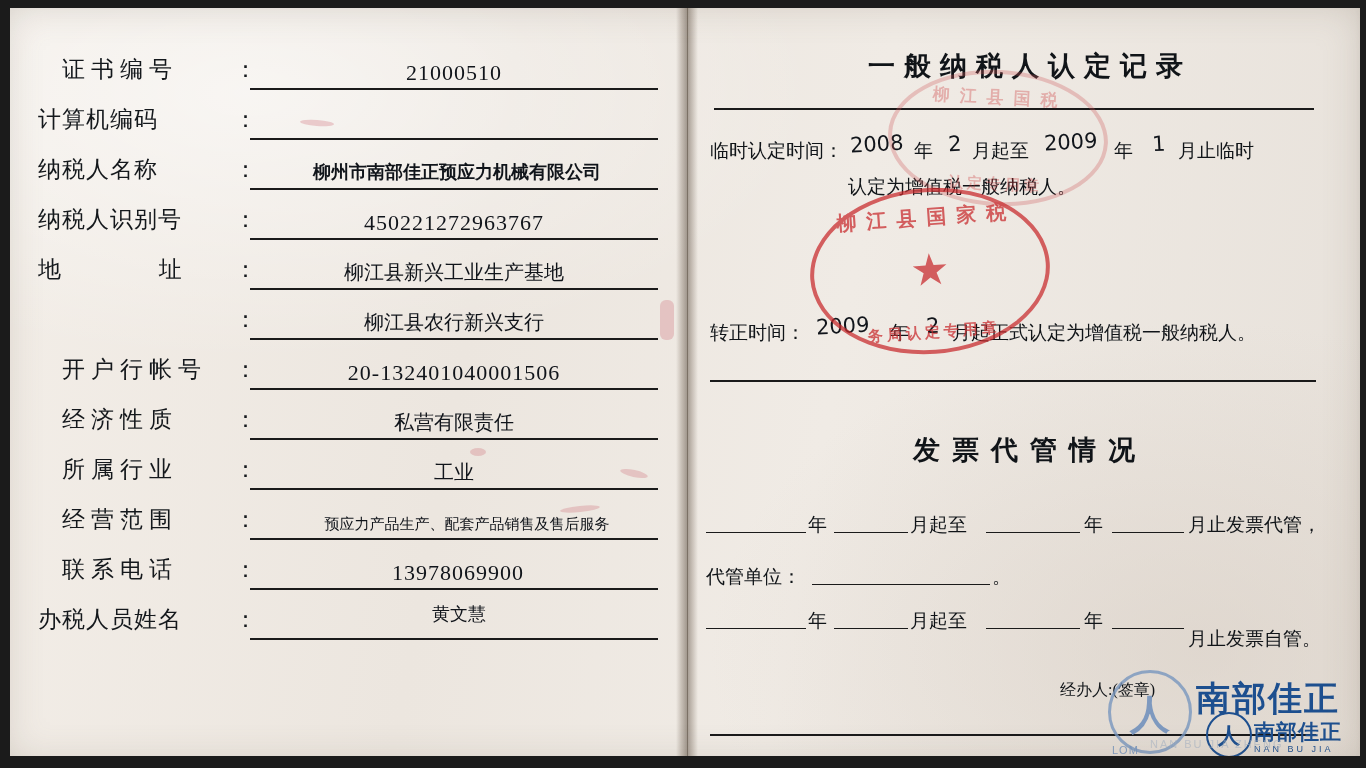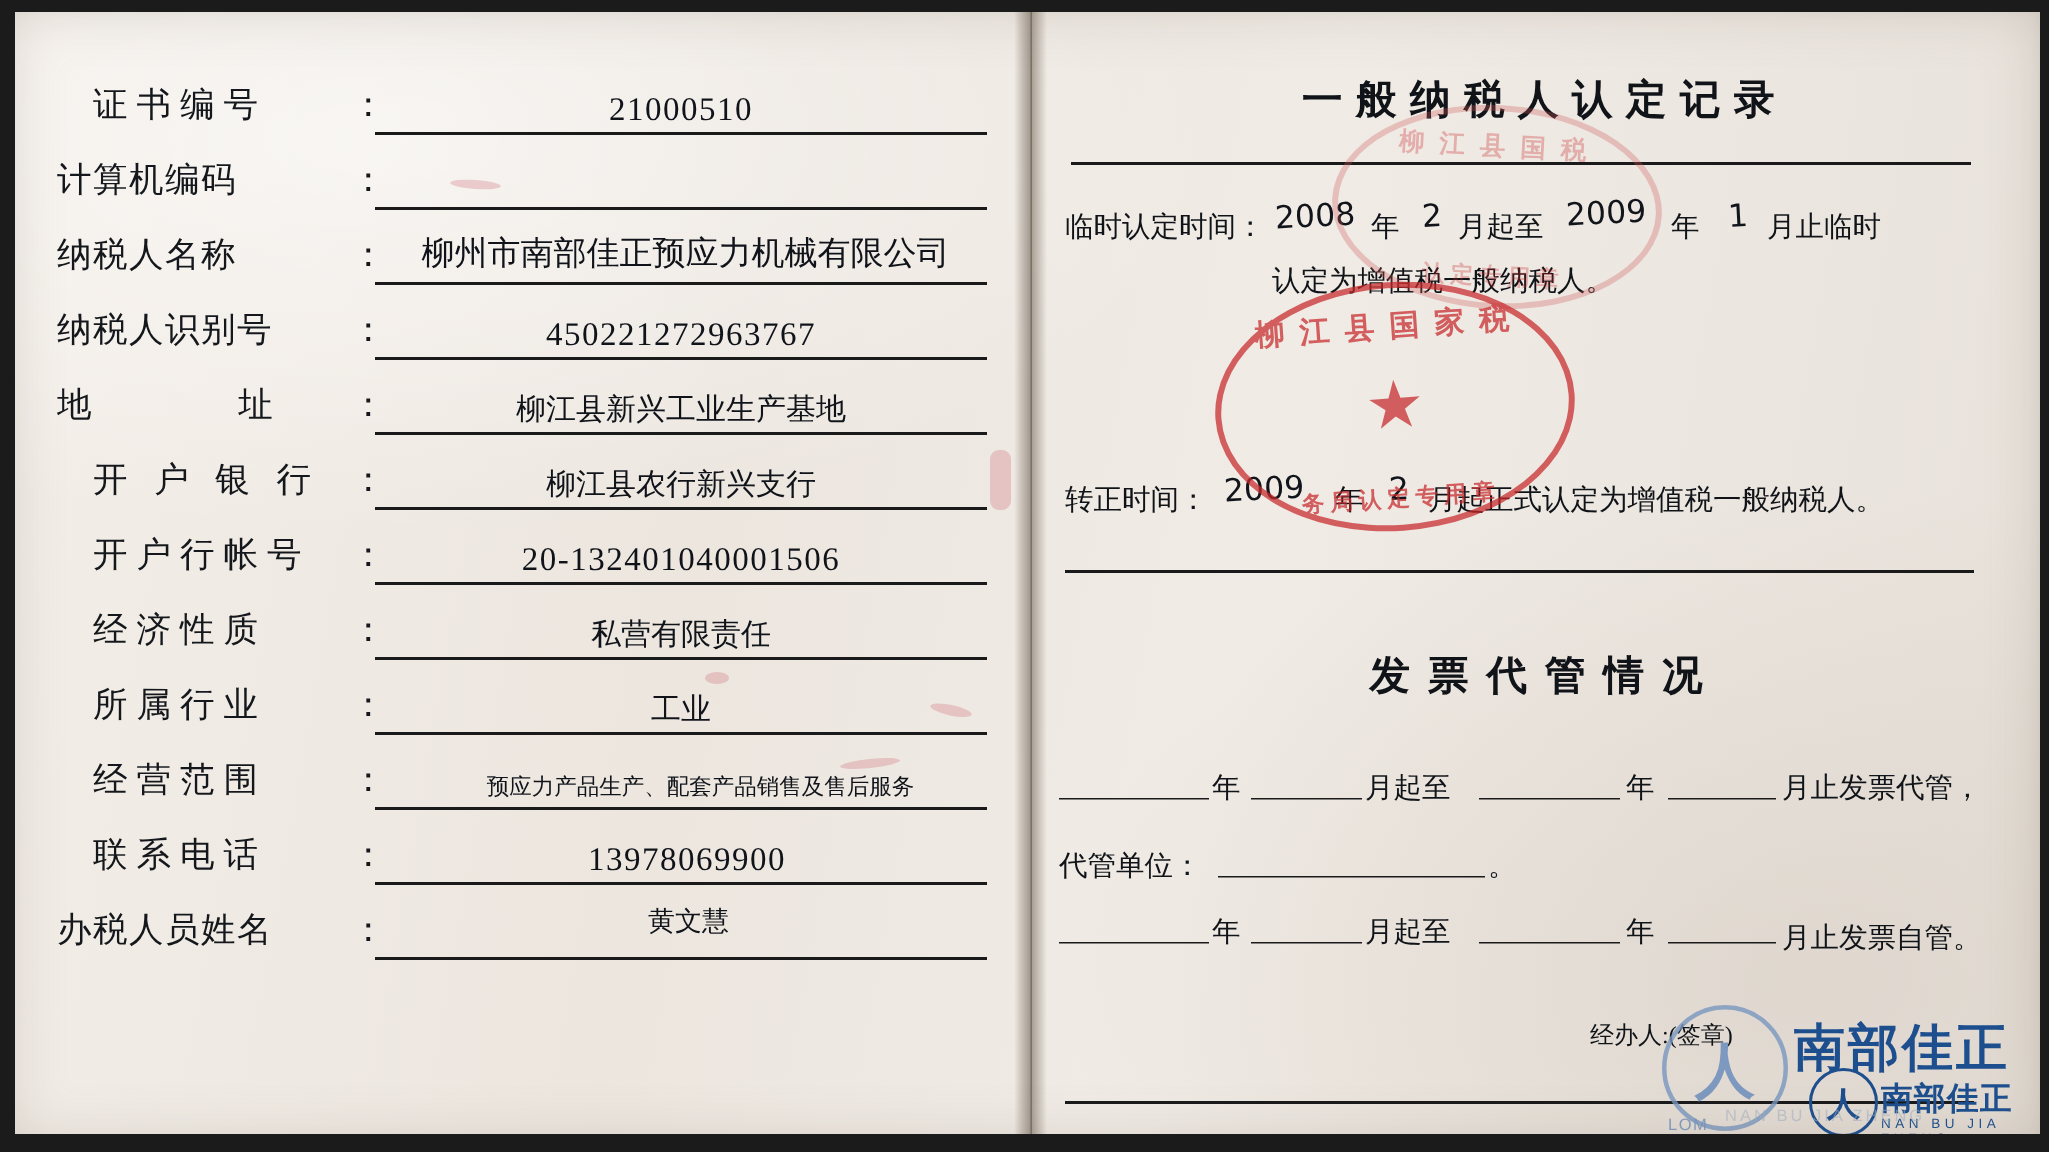--- a/index.html
+++ b/index.html
@@ -126,21 +126,21 @@
     text-align: center;
     font-size: 21px;
     color: #10141a;
     white-space: nowrap;
     overflow: visible;
   }
   .field-value.hand {
     font-family: "DejaVu Sans", "Liberation Sans", sans-serif;
     font-size: 20px;
   }
-  .field-value.small { font-size: 22px; }
+  .field-value.small { font-size: 18px; font-weight: bold; }
   .field-value.num {
     font-family: Liberation Serif, serif;
     font-size: 22px;
     letter-spacing: 1px;
   }
   .field-value.right { text-align: center; padding-right: 4px; }
 
   
   .r-title {
     position: absolute;
@@ -360,21 +360,20 @@
     </div>
 
     <div class="field-row" style="top:238px;">
       <div class="field-label spaced" style="letter-spacing:46px;">地    址</div>
       <div class="colon">：</div>
       <div class="field-value hand">柳江县新兴工业生产基地</div>
       <div class="field-line"></div>
     </div>
 
     <div class="field-row" style="top:288px;">
-      <div class="field-label spaced2">开 户 银 行</div>
       <div class="colon">：</div>
       <div class="field-value hand">柳江县农行新兴支行</div>
       <div class="field-line"></div>
     </div>
 
     <div class="field-row" style="top:338px;">
       <div class="field-label spaced2">开户行帐号</div>
       <div class="colon">：</div>
       <div class="field-value num">20-132401040001506</div>
       <div class="field-line"></div>
@@ -456,21 +455,21 @@
     <div class="r-blank" style="left:112px; width:178px; top:576px;"></div>
     <div class="r-text" style="left:292px; top:556px;">。</div>
 
     <div class="r-blank" style="left:6px; width:100px; top:620px;"></div>
     <div class="r-text" style="left:108px; top:600px;">年</div>
     <div class="r-blank" style="left:134px; width:74px; top:620px;"></div>
     <div class="r-text" style="left:210px; top:600px;">月起至</div>
     <div class="r-blank" style="left:286px; width:94px; top:620px;"></div>
     <div class="r-text" style="left:384px; top:600px;">年</div>
     <div class="r-blank" style="left:412px; width:72px; top:620px;"></div>
-    <div class="r-text" style="left:488px; top:604px;">月止发票自管。</div>
+    <div class="r-text" style="left:488px; top:618px;">月止发票自管。</div>
 
     <div class="r-text" style="left:360px; top:672px; font-size:16px;">经办人:(签章)</div>
     <div class="r-rule" style="left:10px; width:606px; top:726px;"></div>
 
   </div>
 
   <div class="seal seal-faint">
     <div class="seal-arc-top" style="font-size:17px;">柳江县国税</div>
     <div class="seal-arc-bottom">认定专用章</div>
   </div>

